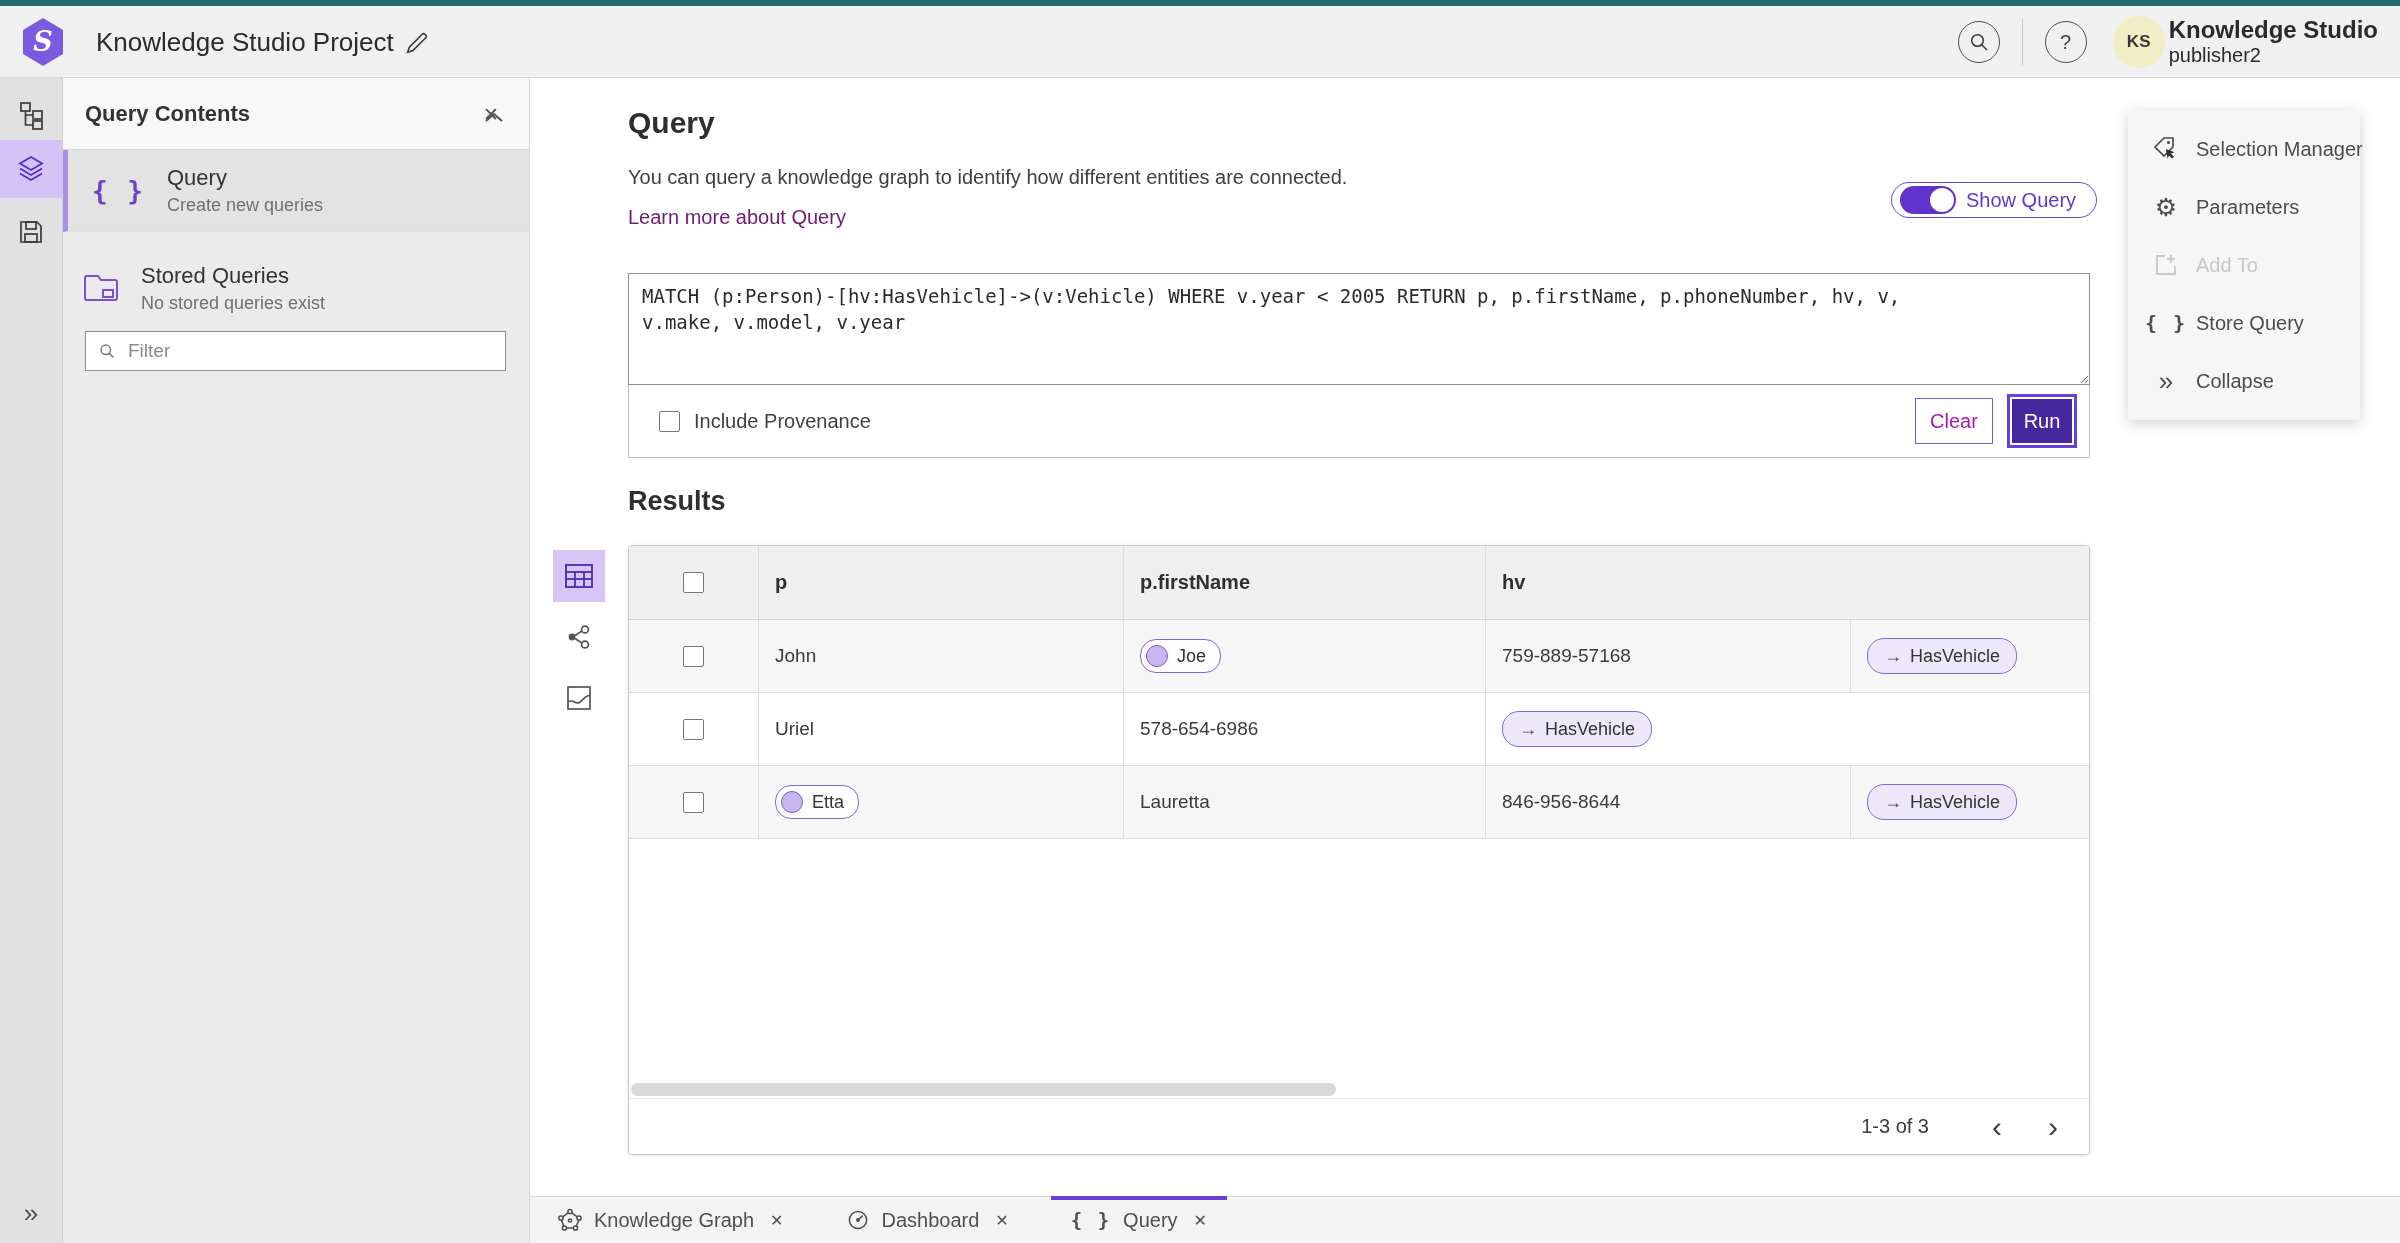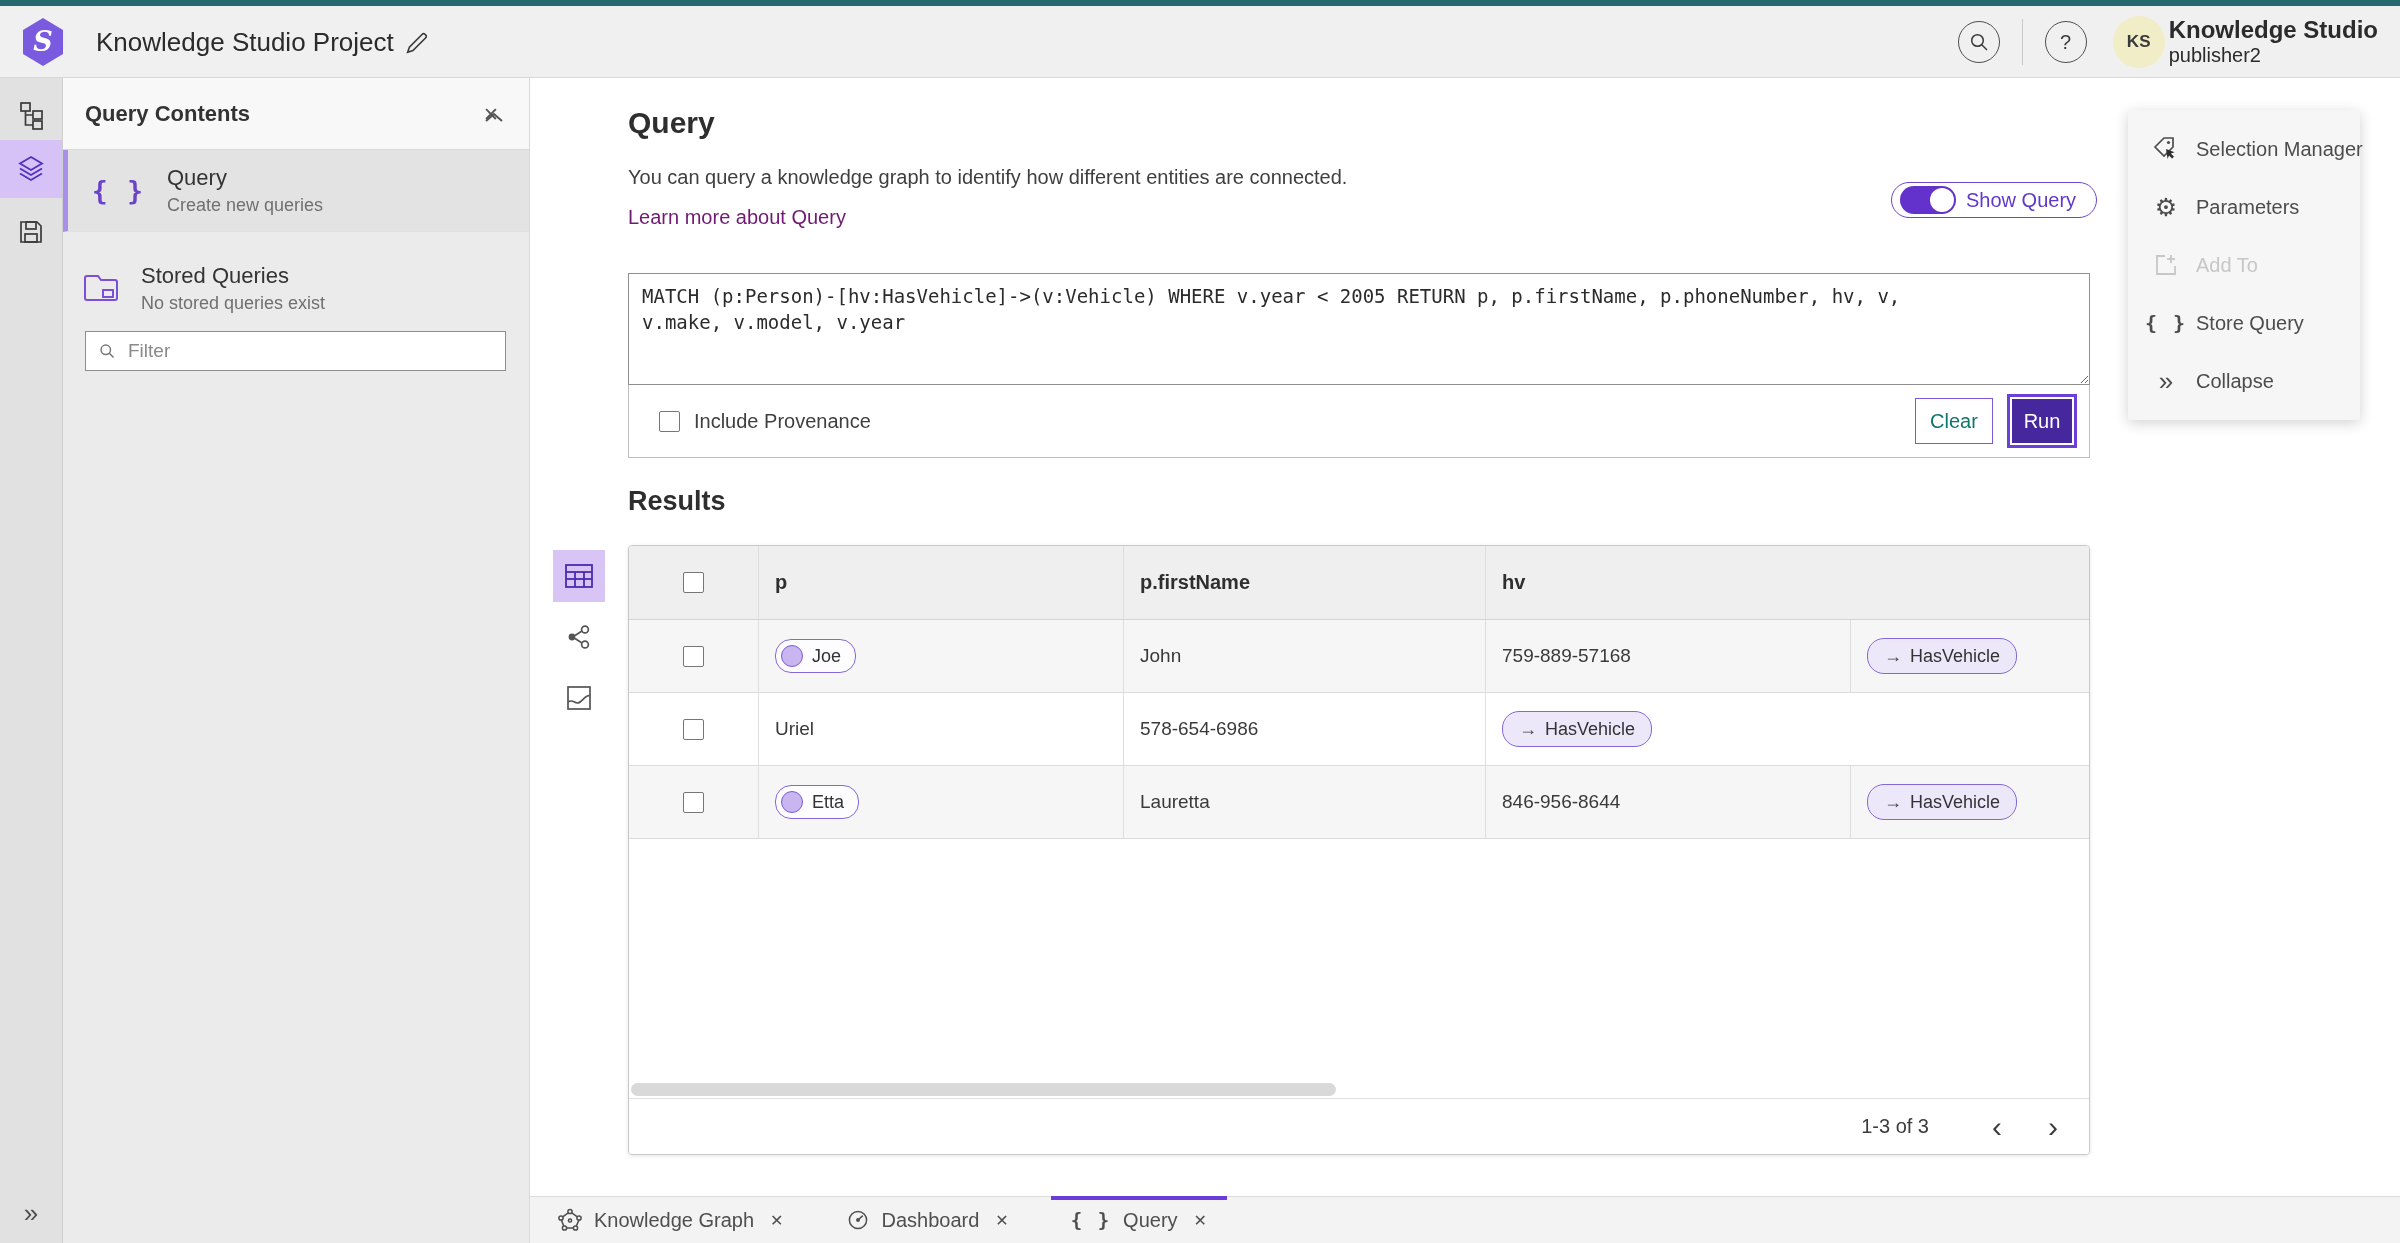--- a/index.html
+++ b/index.html
@@ -80,21 +80,21 @@
   .query-box textarea{width:100%;height:100%;box-sizing:border-box;border:1px solid #8f8f8f;
         padding:9px 13px;font-family:"DejaVu Sans Mono",monospace;font-size:19px;line-height:26px;
         color:#2b2b2b;resize:vertical;background:#fff;outline:none;}
   .controls{position:absolute;left:98px;top:307px;width:1462px;height:73px;border:1px solid #bdbdbd;
             border-top:none;box-sizing:border-box;display:flex;align-items:center;}
   .checkbox{width:21px;height:21px;border:1.5px solid #767676;border-radius:2px;background:#fff;
             box-sizing:border-box;cursor:pointer;flex:none;}
   .controls .checkbox{margin-left:30px;}
   .controls .cb-label{margin-left:14px;font-size:20px;color:#3f3f3f;}
   .controls-spacer{flex:1;}
-  .btn-clear{width:78px;height:46px;border:1px solid #7b58d8;background:#fff;color:#0f766e;
+  .btn-clear{width:78px;height:46px;border:1px solid #7b58d8;background:#fff;color:#a21caf;
              font-size:20px;margin-right:14px;cursor:pointer;font-family:inherit;}
   .btn-run{width:70px;height:54px;background:#46279e;border:3px solid #6b3fd9;
            box-shadow:inset 0 0 0 2px #ffffff;color:#fff;font-size:20px;margin-right:12px;
            cursor:pointer;font-family:inherit;}
 
   .results-title{position:absolute;left:98px;top:408px;font-size:27px;font-weight:bold;color:#2e2e2e;}
   .view-toolbar{position:absolute;left:23px;top:472px;width:52px;}
   .view-btn{width:52px;height:52px;display:flex;align-items:center;justify-content:center;
             margin-bottom:9px;background:transparent;border:none;cursor:pointer;}
   .view-btn.active{background:#d8c5f6;}
@@ -320,27 +320,27 @@
           </div>
         <div class="tcell">p</div>
         <div class="tcell">p.firstName</div>
         <div class="tcell">hv</div>
       </div>
 
       <div class="trow shade">
         <div class="tcell cb-cell">
             <span class="checkbox"></span>
           </div>
+        <div class="tcell">John</div>
         <div class="tcell">
           <span class="entity-chip">
             <span class="chip-circle"></span>
             <span class="chip-lbl">Joe</span>
           </span>
         </div>
-        <div class="tcell">John</div>
         <div class="tcell">759-889-57168</div>
         <div class="tcell">
           <span class="edge-chip">
             <span class="edge-arrow">→</span>
             <span class="chip-lbl">HasVehicle</span>
           </span>
         </div>
       </div>
 
       <div class="trow">

